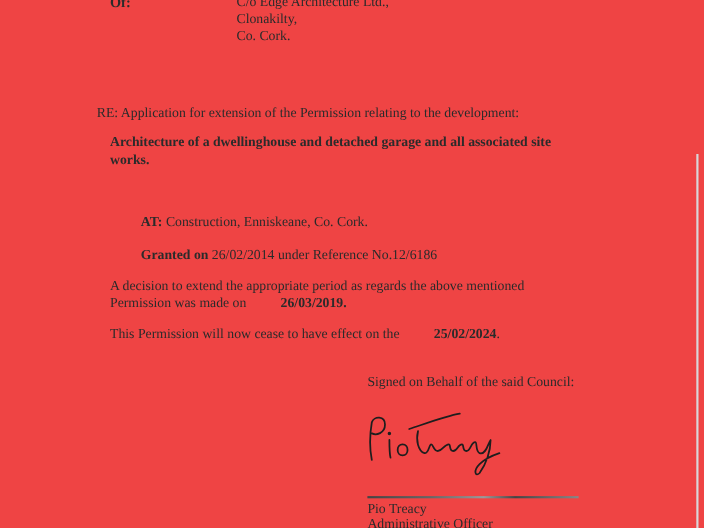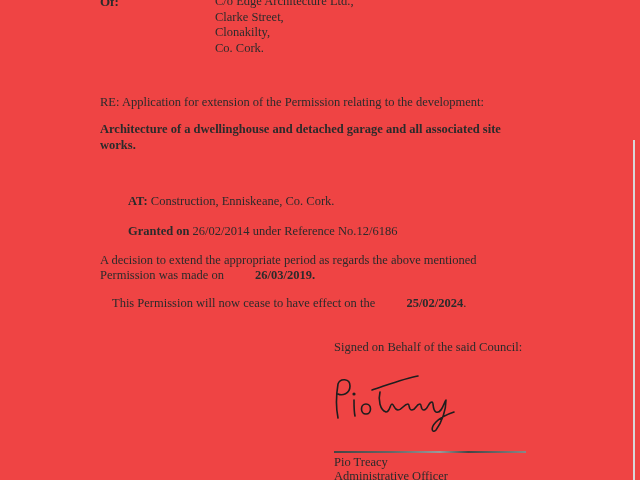--- a/index.html
+++ b/index.html
@@ -34,37 +34,37 @@
     .label-of {
       left: 100px; top: -6px;
       font-weight: bold;
       font-size: 13px;
     }
     .addr {
       left: 215px;
       line-height: 15.5px;
     }
     .addr div { white-space: nowrap; }
-    .re-line { left: 100px; top: 95px; }
+    .re-line { left: 88px; top: 95px; }
     .dev-desc {
       left: 100px; top: 122px;
       width: 420px;
       font-weight: bold;
       white-space: normal;
       line-height: 15.5px;
     }
     .at-line { left: 100px; top: 194px; }
     .granted-line { left: 100px; top: 224px; }
     .decision {
       left: 100px; top: 253px;
       width: 420px;
       white-space: normal;
       line-height: 14.5px;
     }
-    .cease-line { left: 112px; top: 296px; }
+    .cease-line { left: 100px; top: 296px; }
     .b { font-weight: bold; margin-left: 28px; }
     .signed-label { left: 334px; top: 340px; }
     .signature {
       left: 330px; top: 370px;
       width: 140px; height: 70px;
     }
     .sig-rule {
       position: absolute;
       left: 334px; top: 451px;
       width: 192px; height: 2px;
@@ -77,21 +77,20 @@
 <body>
 
 <div class="page">
 
   <div class="edge-line"></div>
 
   <div class="abs label-of">Of:</div>
 
   <div class="abs addr" style="top:-6px;">
     <div>C/o Edge Architecture Ltd.,</div>
-    <div>Clarke Street,</div>
     <div>Clonakilty,</div>
     <div>Co. Cork.</div>
   </div>
 
   <div class="abs re-line">RE: Application for extension of the Permission relating to the development:</div>
 
   <div class="abs dev-desc">Architecture of a dwellinghouse and detached garage and all associated site works.</div>
 
   <div class="abs at-line">
     <span class="b">AT:</span>

